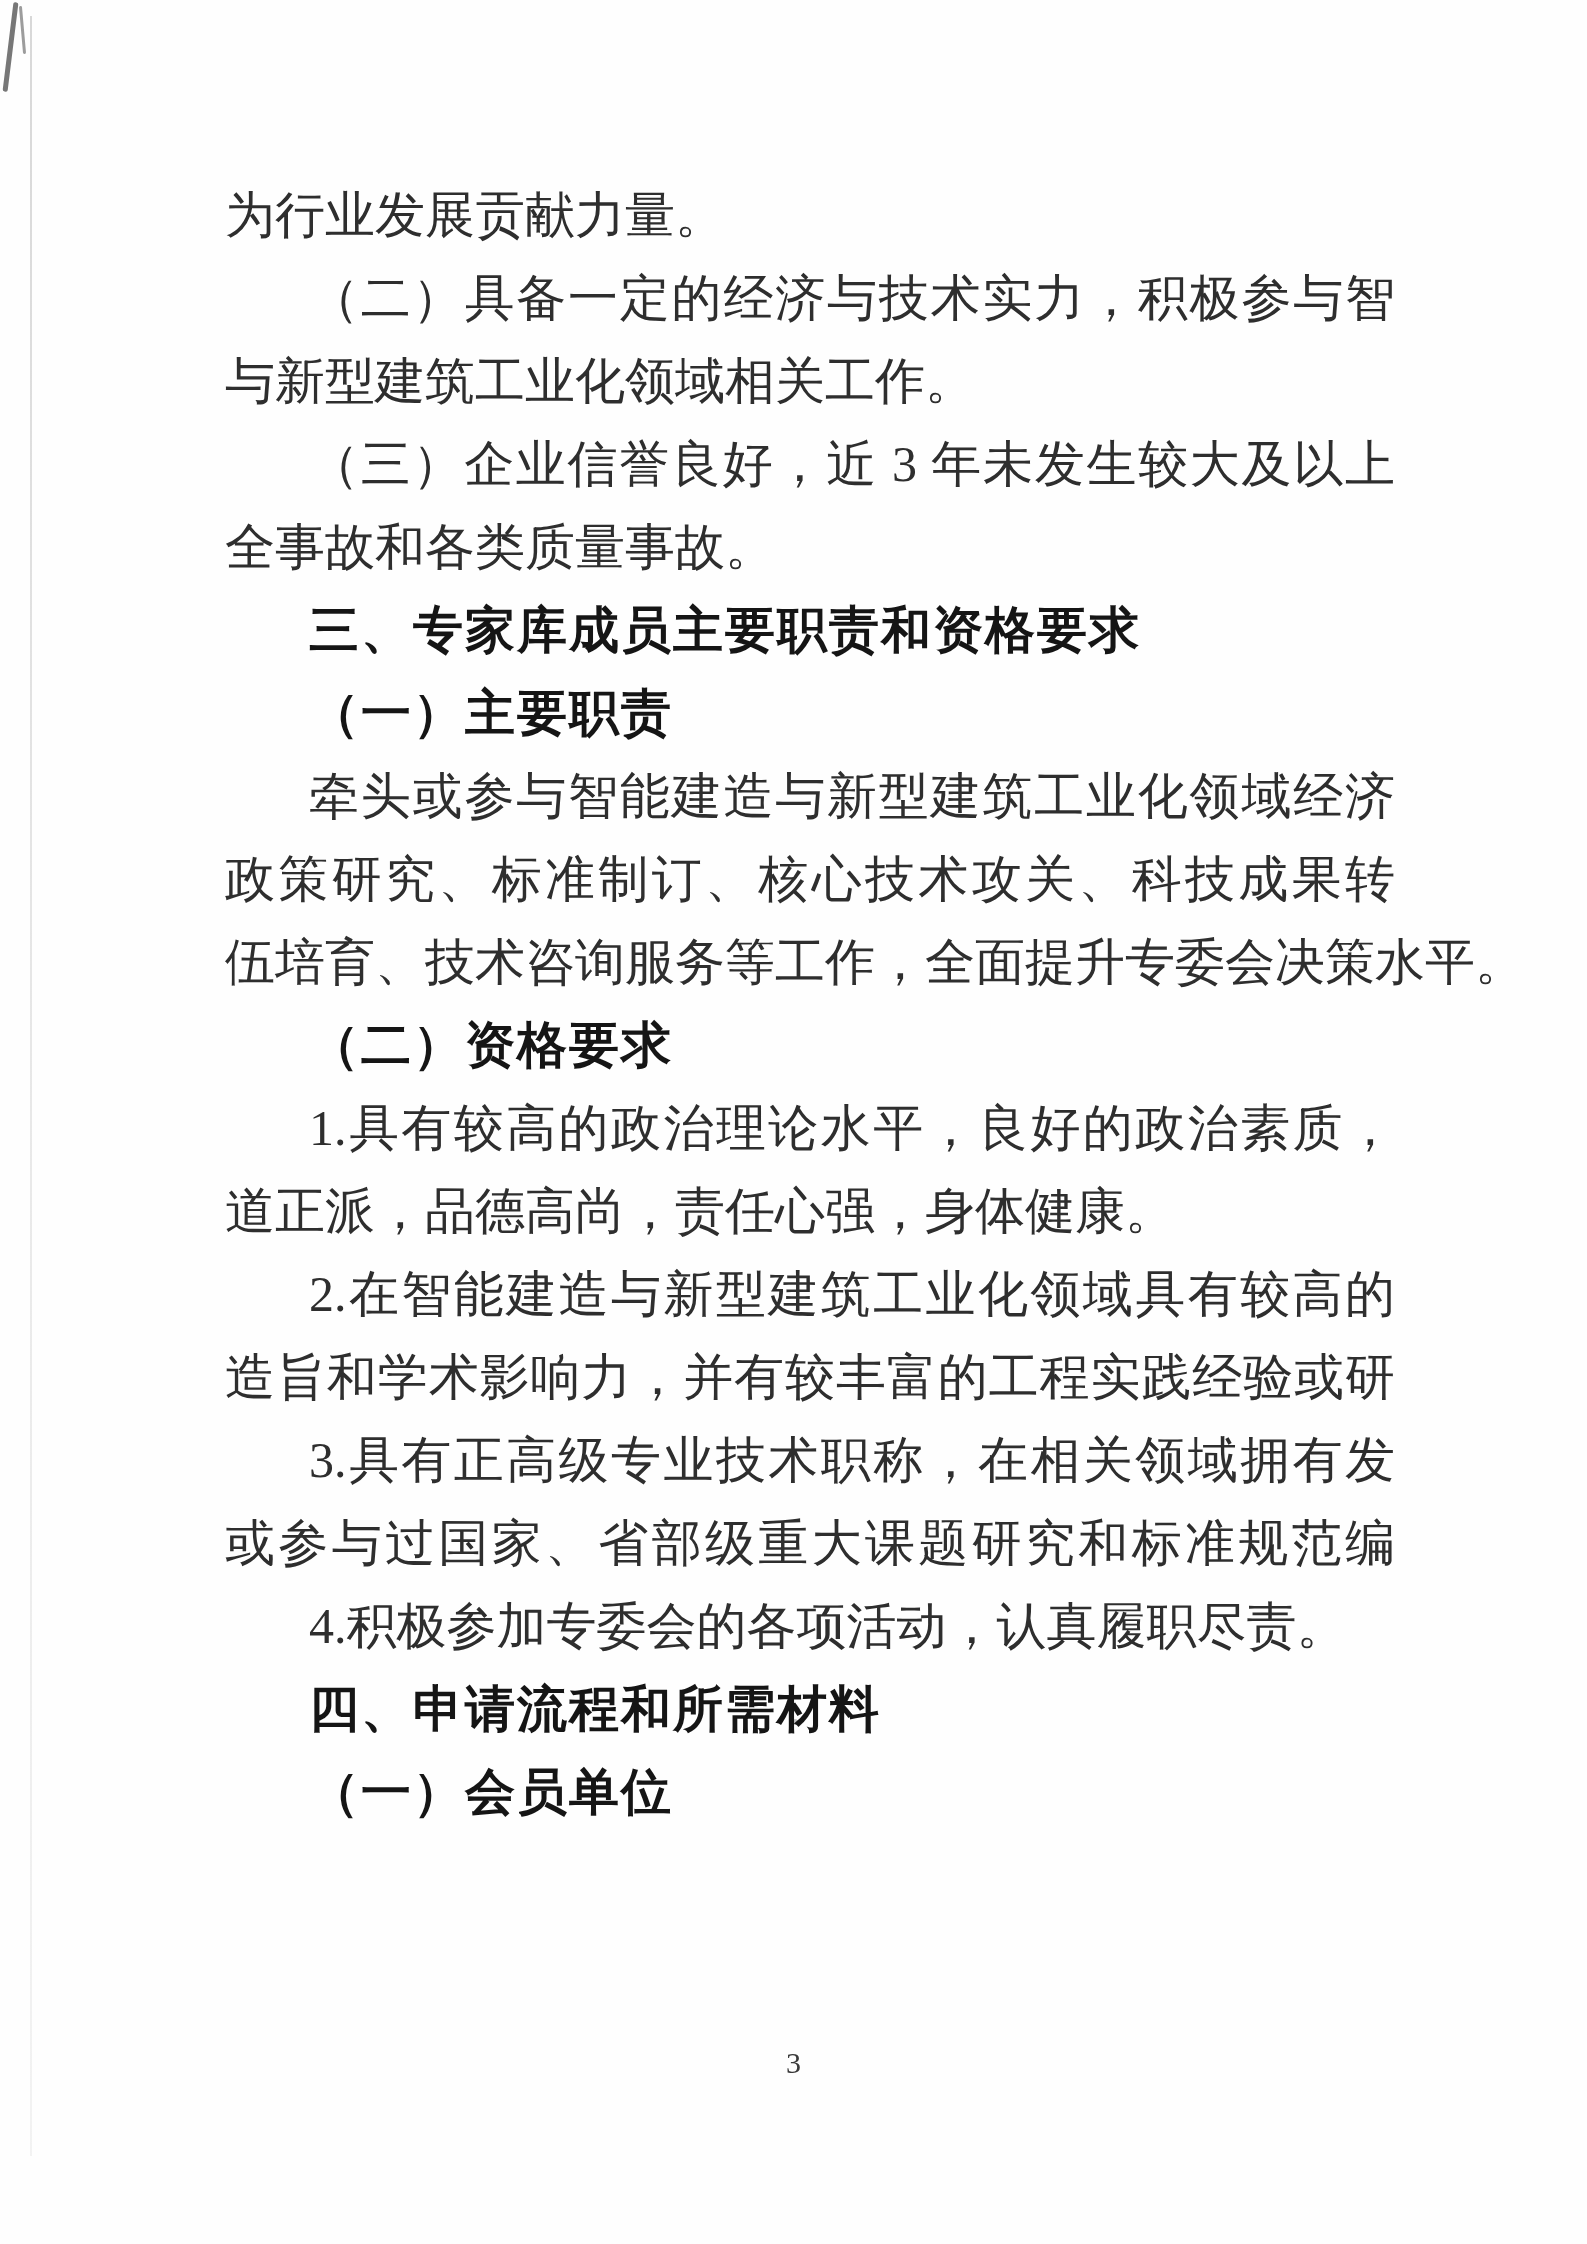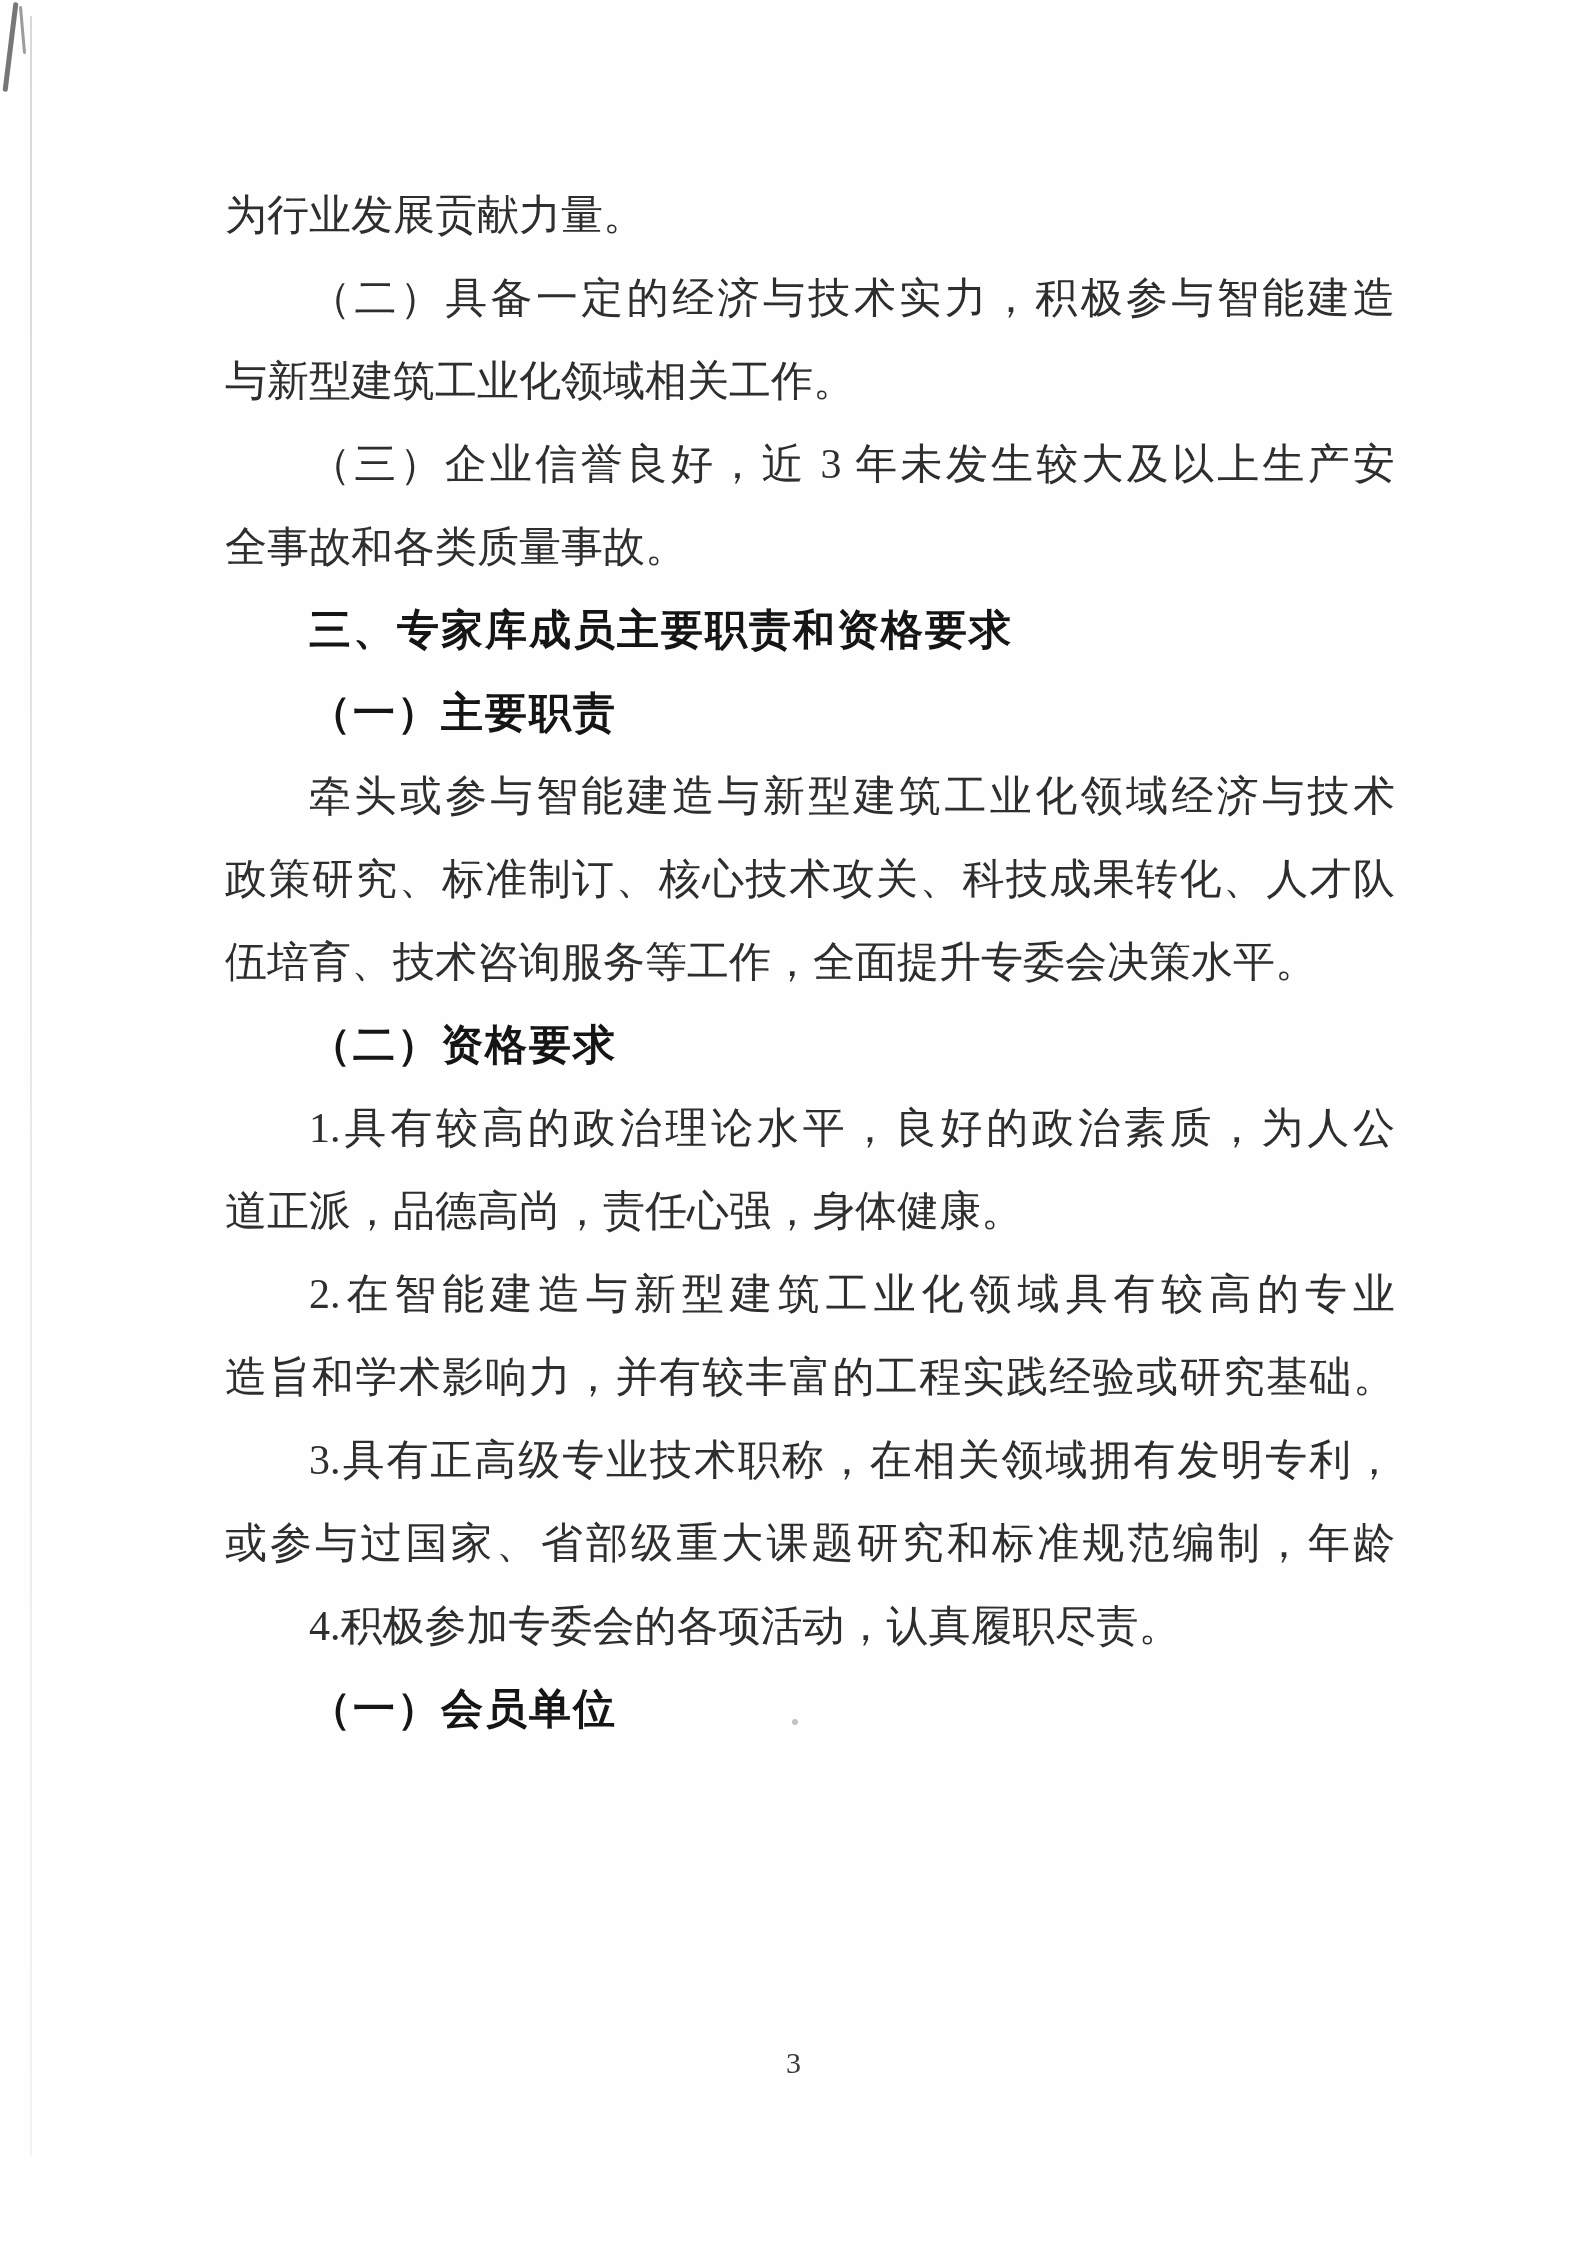--- a/index.html
+++ b/index.html
@@ -17,21 +17,21 @@
   }
   .text-block {
     position: absolute;
     left: 225px;
     top: 174px;
     width: 1170px;
   }
   .line {
     height: 83px;
     line-height: 83px;
-    font-size: 42px;
+    font-size: 50px;
     letter-spacing: 0;
     color: #2e2e2e;
     white-space: nowrap;
   }
   .line.justify {
     white-space: normal;
     text-align: justify;
     text-align-last: justify;
     overflow: hidden;
   }
@@ -118,17 +118,18 @@
       <div class="line body justify">政策研究、标准制订、核心技术攻关、科技成果转化、人才队</div>
       <div class="line body">伍培育、技术咨询服务等工作，全面提升专委会决策水平。</div>
       <div class="line heading indent">（二）资格要求</div>
       <div class="line body indent justify">1.具有较高的政治理论水平，良好的政治素质，为人公</div>
       <div class="line body">道正派，品德高尚，责任心强，身体健康。</div>
       <div class="line body indent justify">2.在智能建造与新型建筑工业化领域具有较高的专业</div>
       <div class="line body justify">造旨和学术影响力，并有较丰富的工程实践经验或研究基础。</div>
       <div class="line body indent justify">3.具有正高级专业技术职称，在相关领域拥有发明专利，</div>
       <div class="line body justify">或参与过国家、省部级重大课题研究和标准规范编制，年龄</div>
       <div class="line body indent">4.积极参加专委会的各项活动，认真履职尽责。</div>
+      <div class="line heading indent">四、申请流程和所需材料</div>
       <div class="line heading indent">（一）会员单位</div>
     </div>
 
   <div class="page-number">3</div>
 </div>
 
 </body></html>

